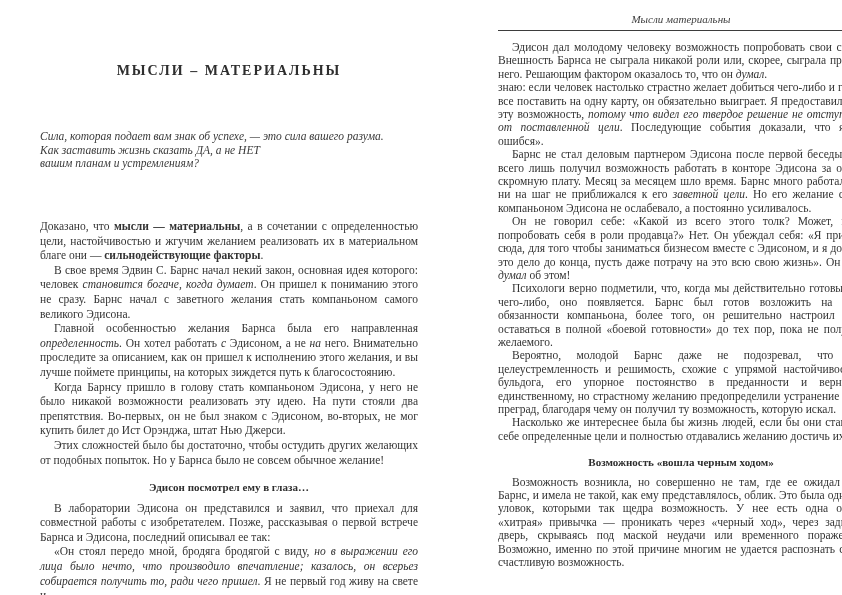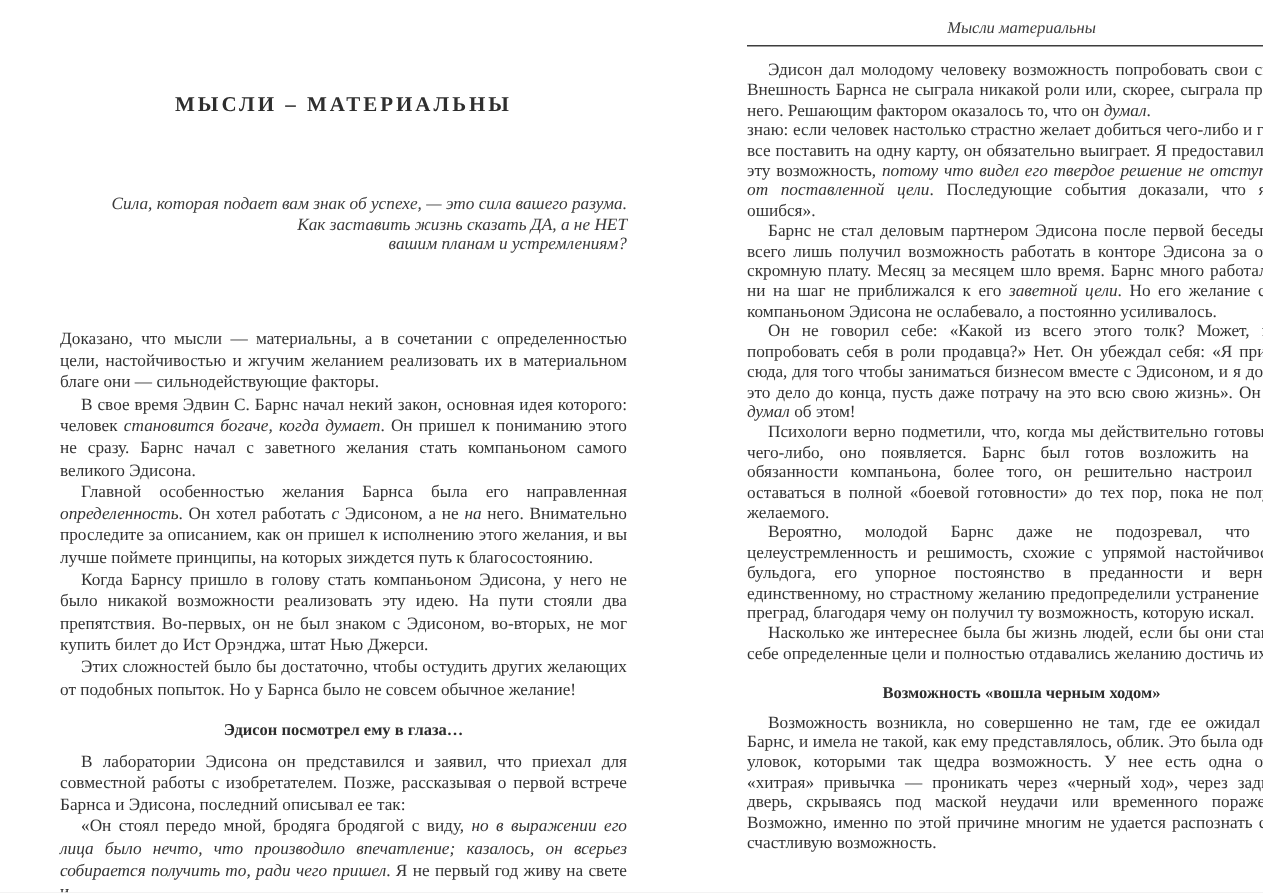--- a/index.html
+++ b/index.html
@@ -35,21 +35,21 @@
     font-weight: bold;
     letter-spacing: 2px;
     color: #2e2e2e;
     white-space: nowrap;
   }
   .epigraph {
     position: absolute;
     top: 130px;
     left: 0;
     width: 100%;
-    text-align: right;
+    text-align: left;
     font-style: italic;
     font-size: 11.5px;
     line-height: 13.5px;
     white-space: pre-line;
     color: #3a3a3a;
   }
 
   .running-header {
     position: absolute;
     top: 13px;
@@ -90,21 +90,21 @@
   .body-text p.para.indent {
     text-indent: 14px;
   }
   .body-text h3.section-heading {
     margin: 13px 0 6px 0;
     text-align: center;
     font-size: 11px;
     font-weight: bold;
     color: #2e2e2e;
   }
-  .seg-b { font-weight: normal; }
+  .seg-b { font-weight: bold; }
   .seg-i { font-style: italic; }
 </style>
 </head>
 <body>
 
 <div class="spread">
 
   <section class="page page-left">
     <h1 class="chapter-title">МЫСЛИ – МАТЕРИАЛЬНЫ</h1>
     <div class="epigraph">Сила, которая подает вам знак об успехе, — это сила вашего разума.

